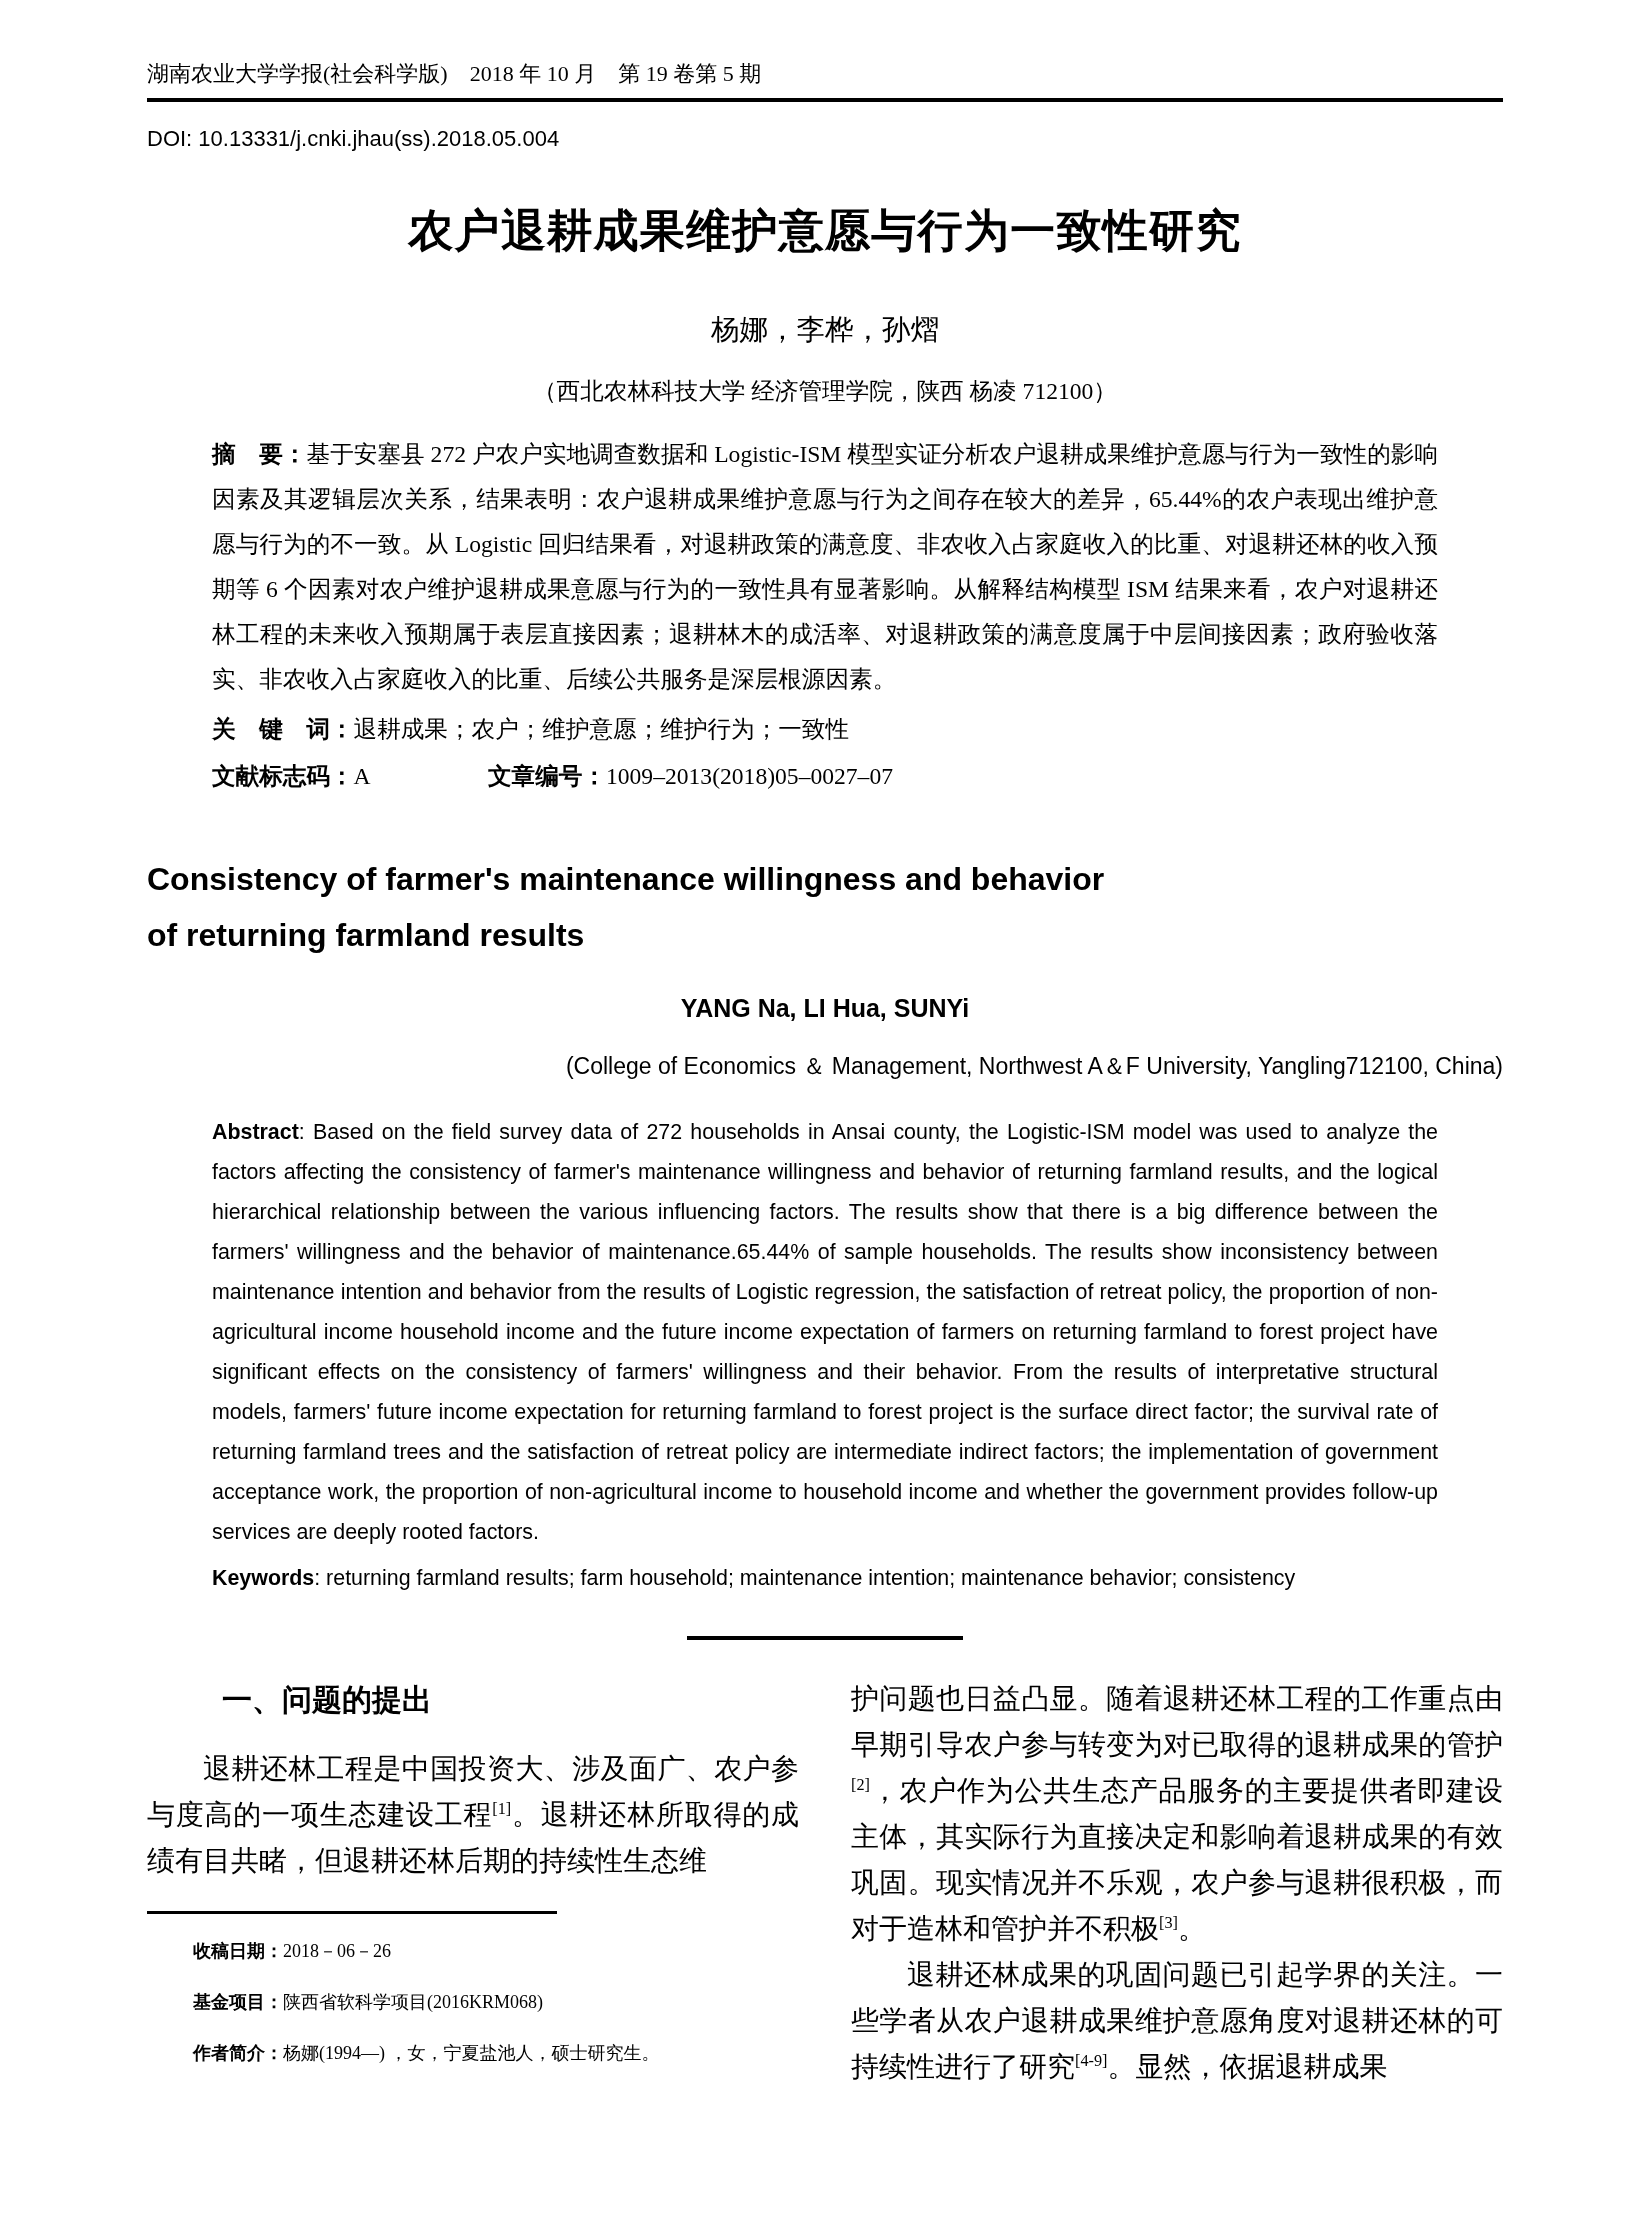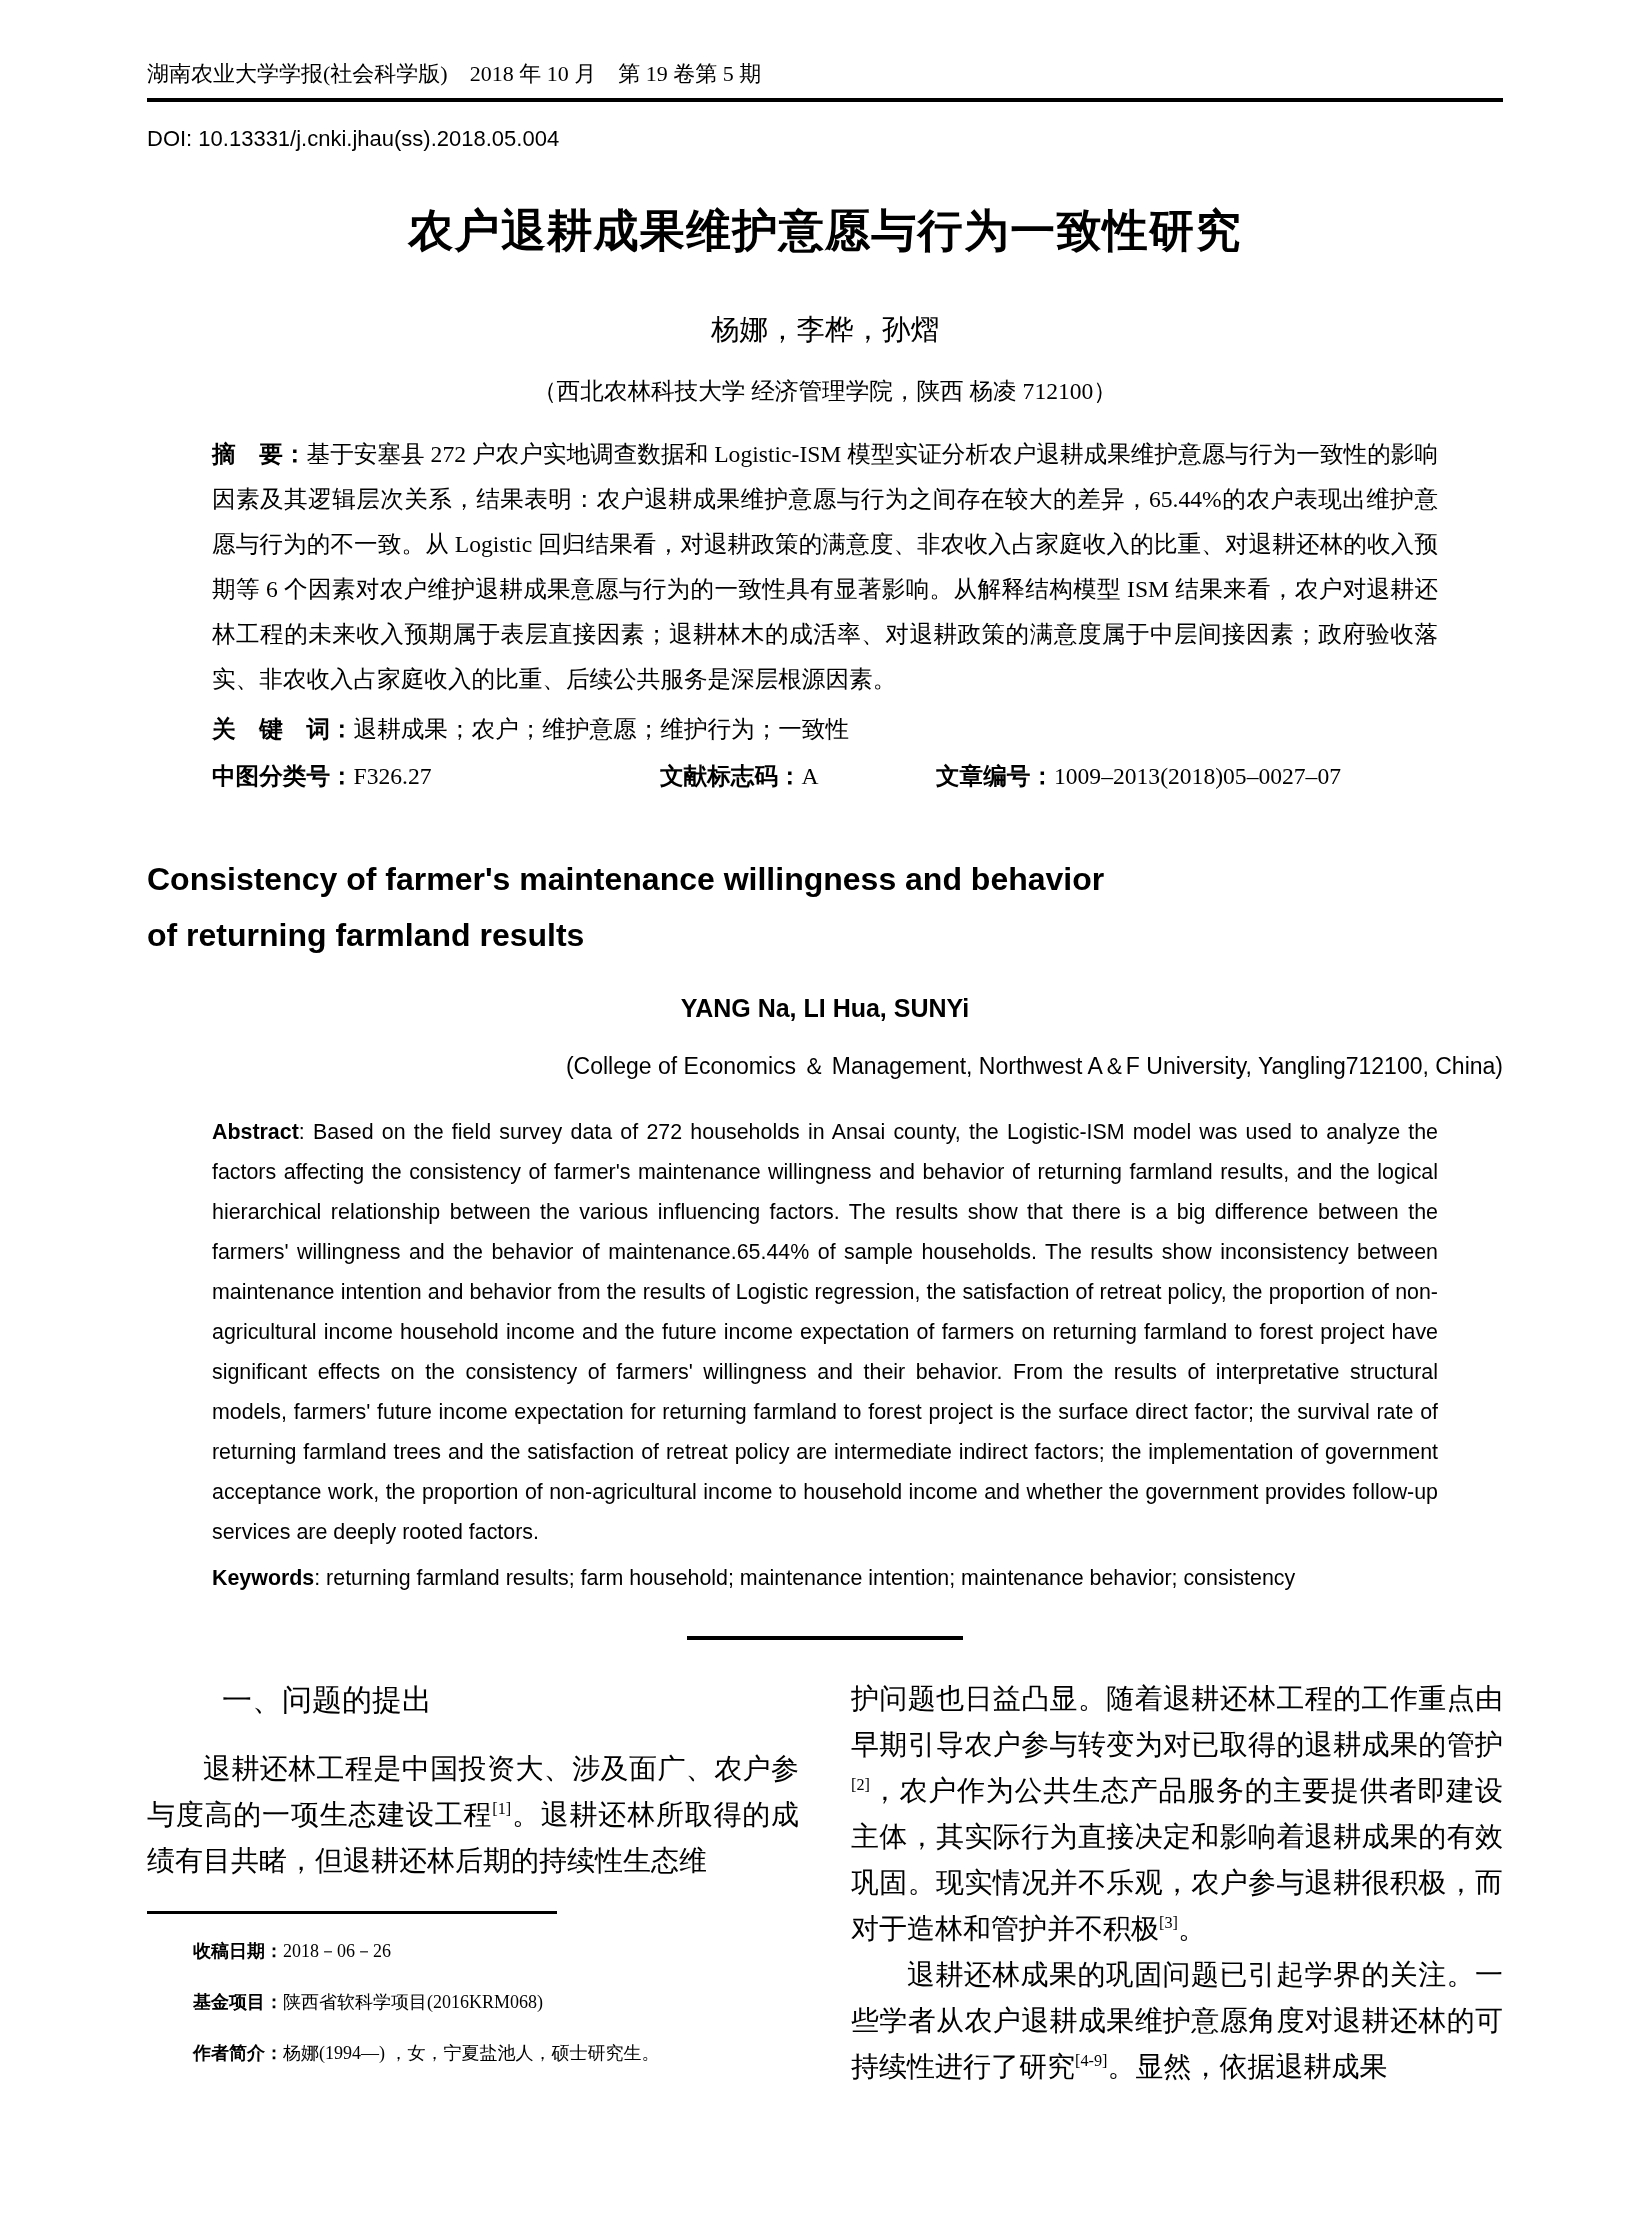--- a/index.html
+++ b/index.html
@@ -32,21 +32,21 @@
   .authors-en { margin-top:27px; text-align:center; font-weight:bold; font-size:25px; line-height:36px; font-family:"Liberation Sans","DejaVu Sans",sans-serif; }
   .affil-en { margin-top:24.5px; text-align:right; font-size:23px; line-height:33px; font-family:"Liberation Sans","DejaVu Sans",sans-serif; }
 
   .abstract-en { margin-top:29px; font-size:21.4px; line-height:40px; text-align:justify; font-family:"Liberation Sans","DejaVu Sans",sans-serif; }
   .keywords-en { margin-top:6.2px; font-size:21.4px; line-height:40px; font-family:"Liberation Sans","DejaVu Sans",sans-serif; }
 
   .divider { width:276px; height:3.6px; background:#000; margin:38px auto 0 auto; }
 
   .columns { display:flex; gap:52px; margin-top:36px; }
   .col { width:652px; }
-  .sec-heading { font-size:30px; line-height:48px; font-weight:normal; padding-left:75px;
+  .sec-heading { font-size:30px; line-height:48px; font-weight:bold; padding-left:75px;
                  font-family:"Liberation Sans","DejaVu Sans",sans-serif; }
   .col p.body-p { font-size:28px; line-height:46px; text-align:justify; }
   .left-para { margin-top:22px; }
   .p-indent { text-indent:2em; }
   sup { font-size:58%; vertical-align:super; line-height:0; }
 
   .footnote { margin-top:27px; }
   .fn-rule { width:410px; height:2.7px; background:#000; margin-bottom:12.5px; }
   .footnote p { font-size:18px; line-height:51px; text-indent:46px; text-align:justify; }
   .fn-lbl { font-weight:bold; }
@@ -65,21 +65,20 @@
 
     <h1 class="title-cn">农户退耕成果维护意愿与行为一致性研究</h1>
     <div class="authors-cn">杨娜，李桦，孙熠</div>
     <div class="affil-cn">（西北农林科技大学 经济管理学院，陕西 杨凌 712100）</div>
 
     <div class="abstract-cn block"><span class="b">摘　要：</span><span>基于安塞县 272 户农户实地调查数据和 Logistic-ISM 模型实证分析农户退耕成果维护意愿与行为一致性的影响因素及其逻辑层次关系，结果表明：农户退耕成果维护意愿与行为之间存在较大的差异，65.44%的农户表现出维护意愿与行为的不一致。从 Logistic 回归结果看，对退耕政策的满意度、非农收入占家庭收入的比重、对退耕还林的收入预期等 6 个因素对农户维护退耕成果意愿与行为的一致性具有显著影响。从解释结构模型 ISM 结果来看，农户对退耕还林工程的未来收入预期属于表层直接因素；退耕林木的成活率、对退耕政策的满意度属于中层间接因素；政府验收落实、非农收入占家庭收入的比重、后续公共服务是深层根源因素。</span></div>
 
     <div class="keywords-cn block"><span class="b">关　键　词：</span><span>退耕成果；农户；维护意愿；维护行为；一致性</span></div>
 
     <div class="meta-row block">
-      <span class="meta-clc"><span class="b">中图分类号：</span><span>F326.27</span></span>
       <span class="meta-code"><span class="b">文献标志码：</span><span>A</span></span>
       <span class="meta-id"><span class="b">文章编号：</span><span>1009–2013(2018)05–0027–07</span></span>
     </div>
 
     <div class="title-en">
       <div>Consistency of farmer's maintenance willingness and behavior</div>
       <div>of returning farmland results</div>
     </div>
     <div class="authors-en">YANG Na, LI Hua, SUNYi</div>
     <div class="affil-en">(College of Economics ＆ Management, Northwest A＆F University, Yangling712100, China)</div>

